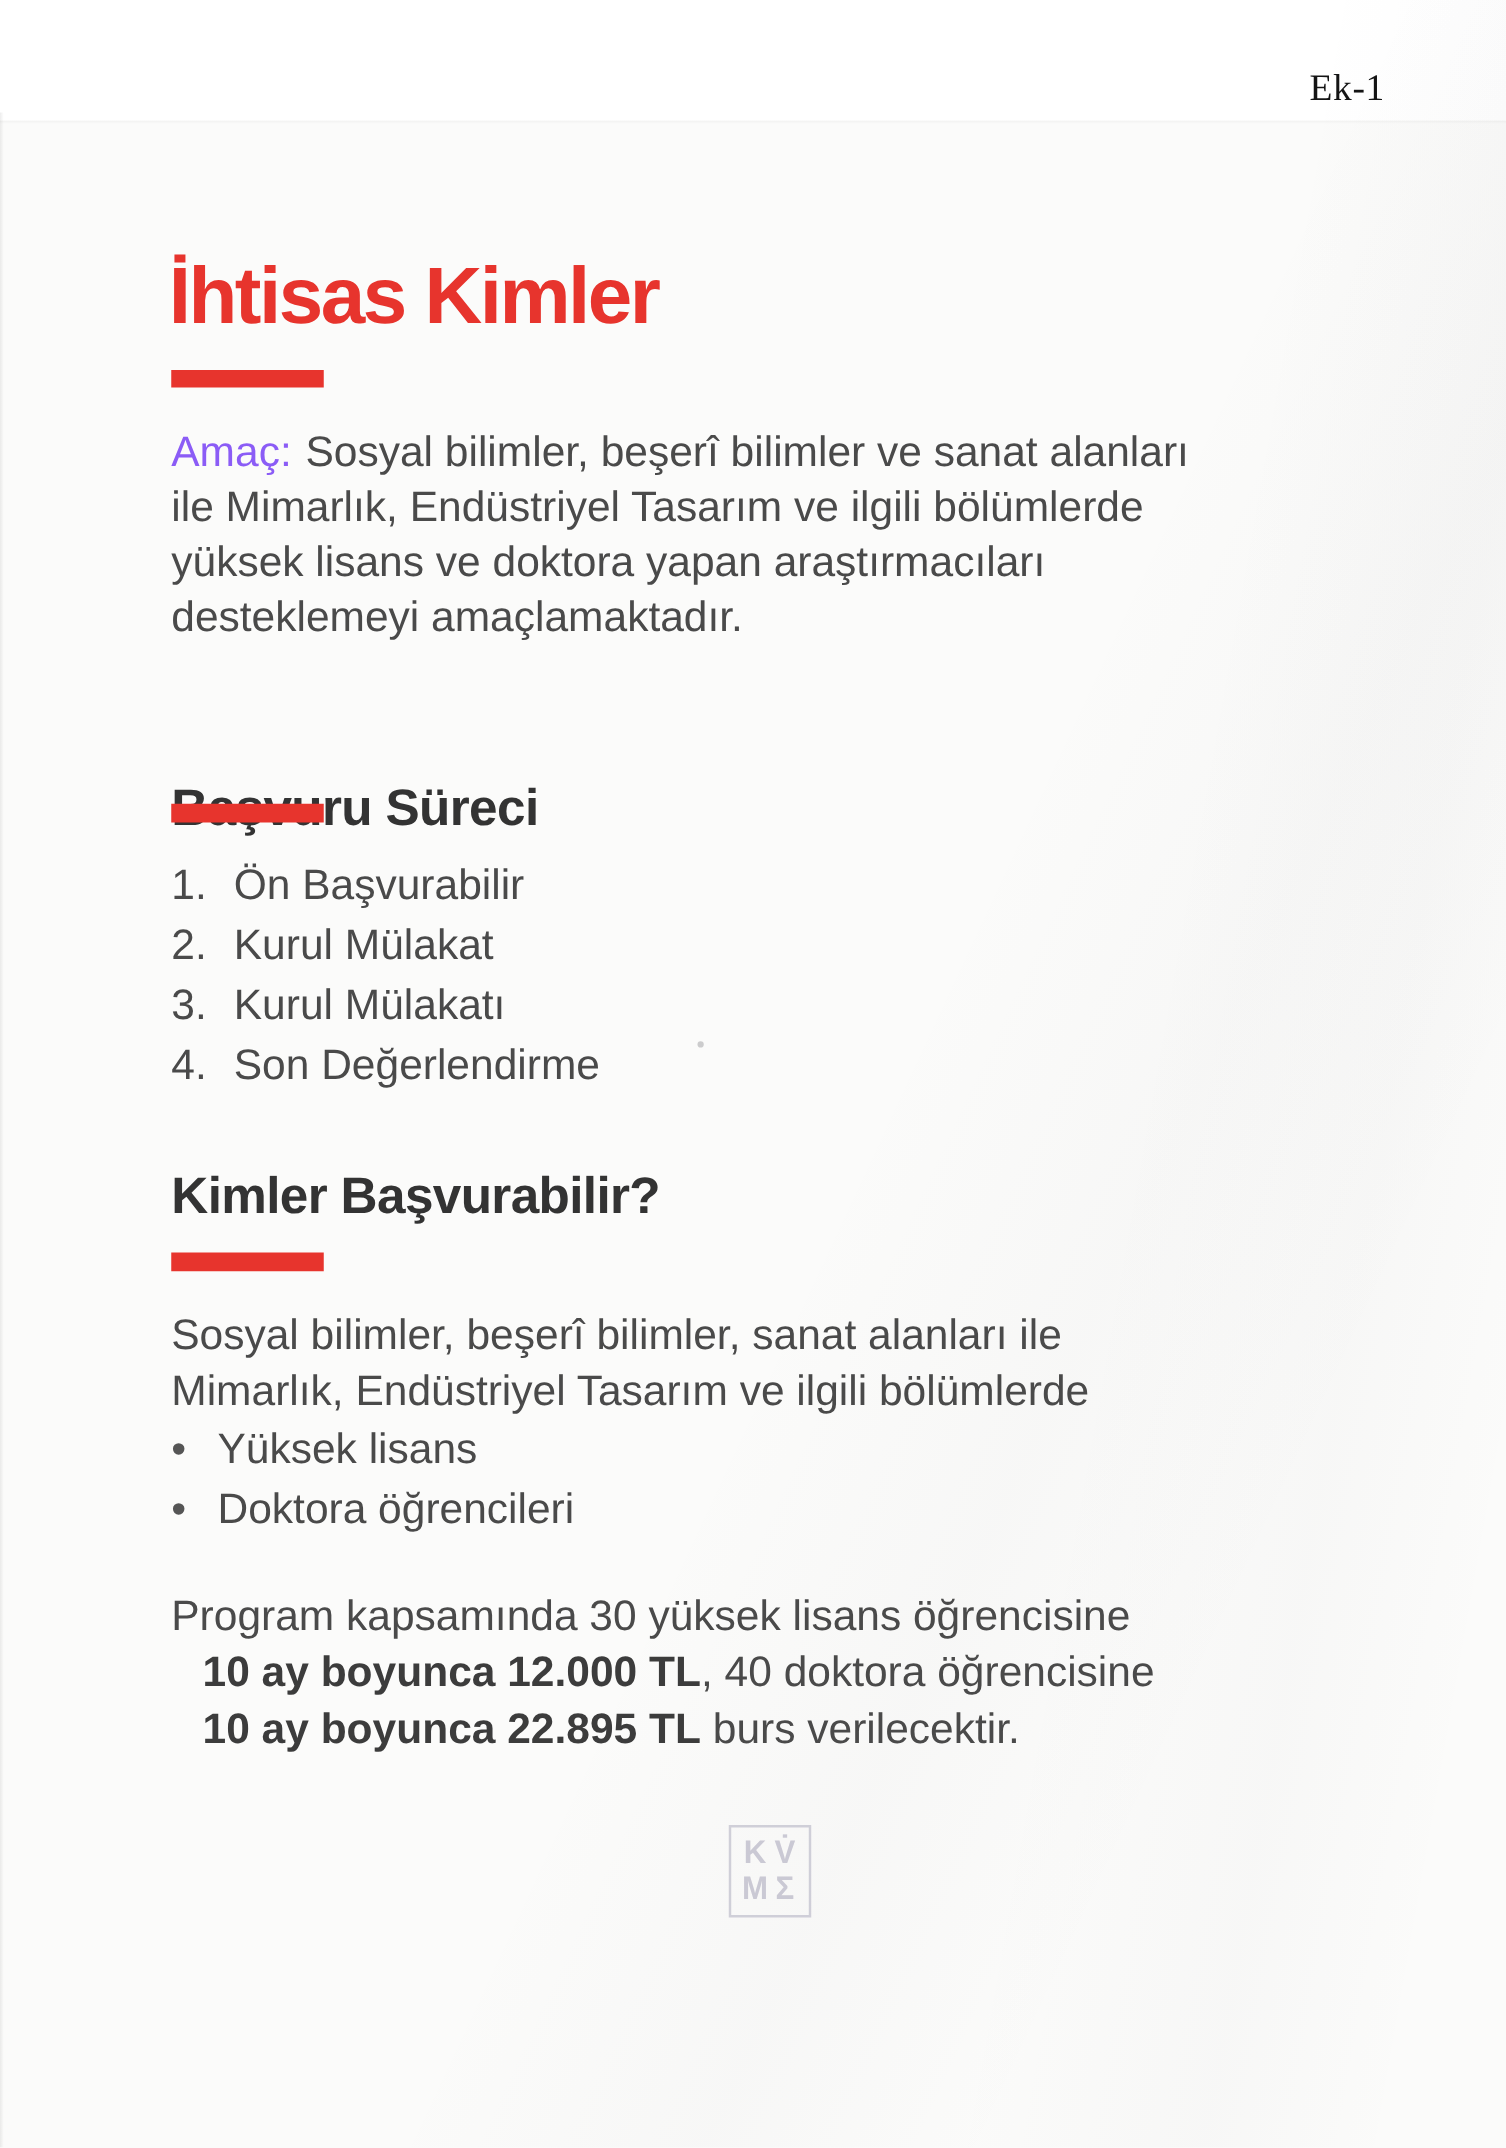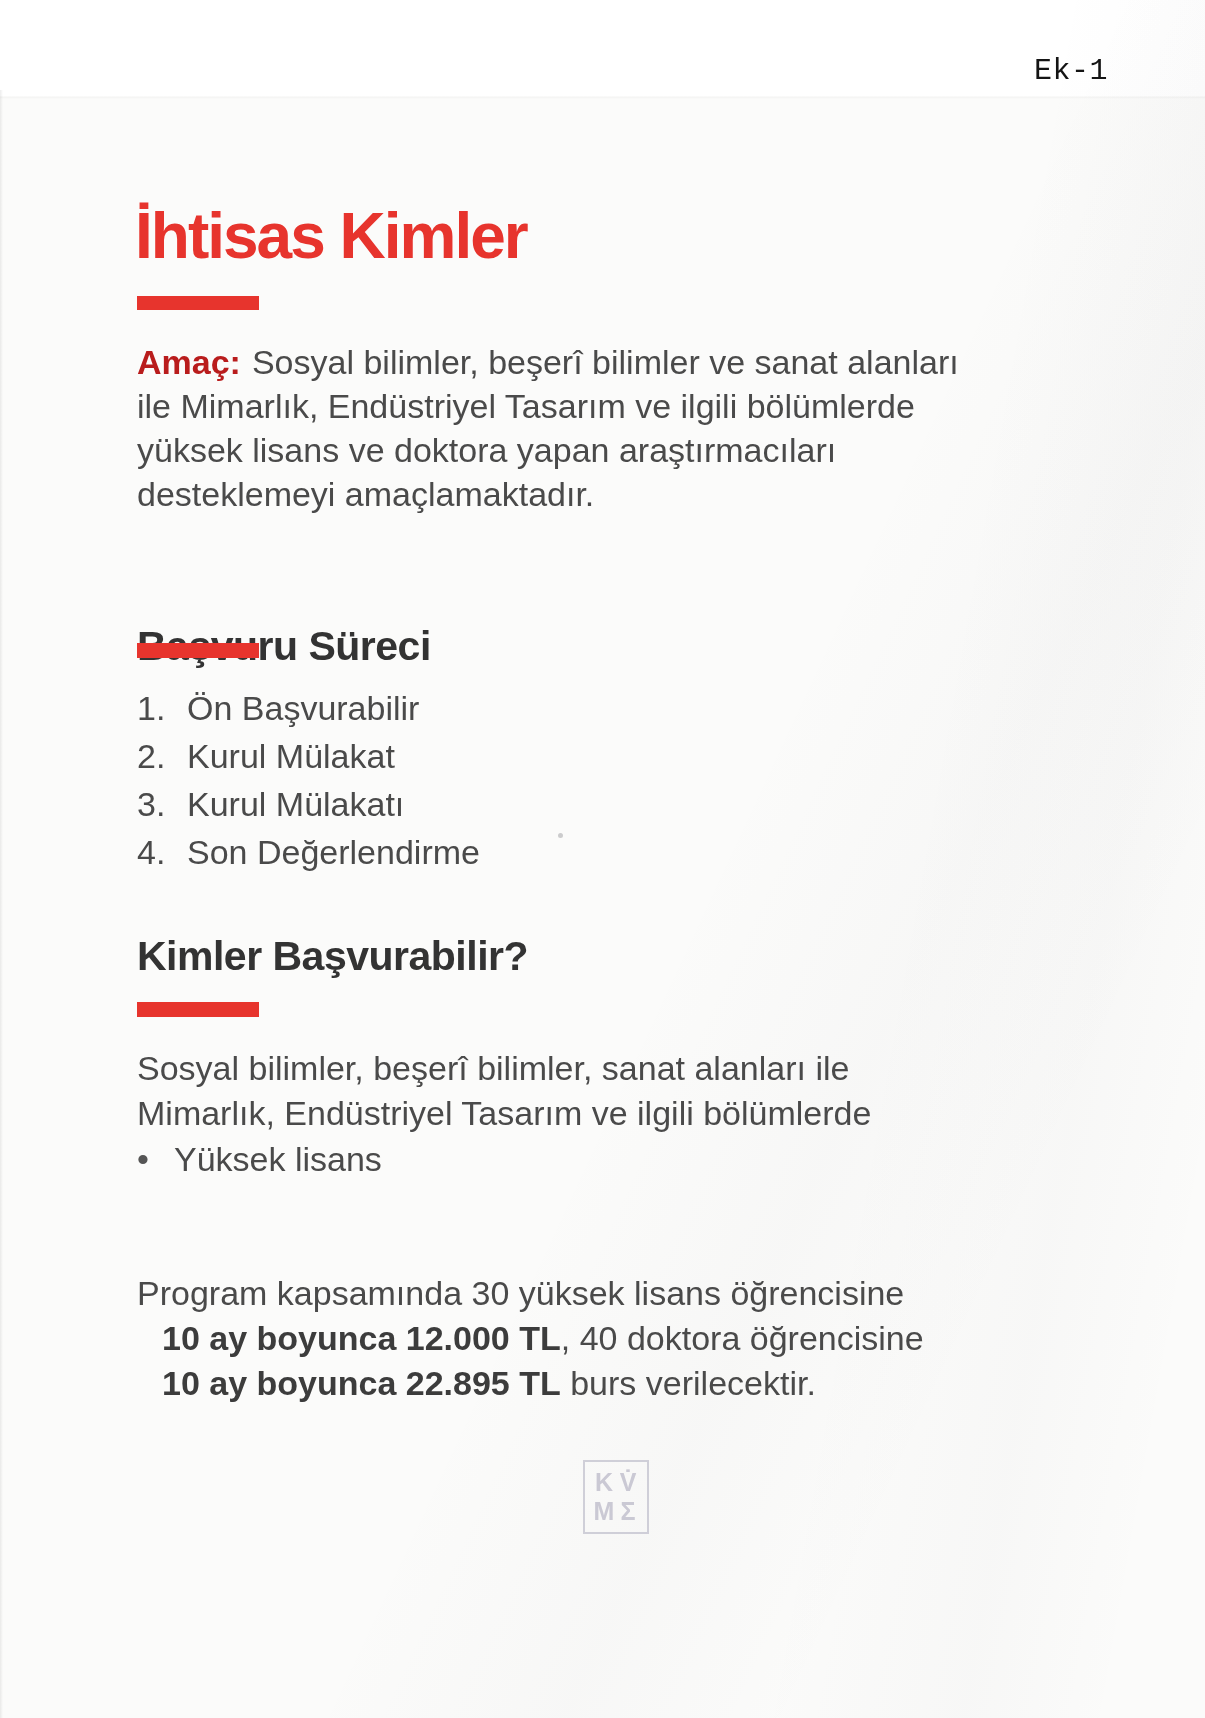--- a/index.html
+++ b/index.html
@@ -35,21 +35,21 @@
     background:linear-gradient(90deg, rgba(0,0,0,0.07), rgba(0,0,0,0));
     pointer-events:none;
   }
   .speck{
     position:absolute;left:558px;top:833px;width:5px;height:5px;
     border-radius:50%;background:#bcbcbe;opacity:.75;
   }
 
   .annex{
     position:absolute;top:54px;right:97px;
-    font-family:Liberation Mono, monospace;
+    font-family:Liberation Serif, serif;
     font-size:30px;color:var(--annex-text);letter-spacing:.5px;text-align:center;
   }
 
   .title{
     position:absolute;left:135px;top:204px;
     font-size:64px;font-weight:bold;letter-spacing:-2px;
     line-height:1;color:var(--accent-red);
     white-space:nowrap;
   }
   .bar{
@@ -57,21 +57,21 @@
     background:var(--accent-red);
   }
   .bar-title{top:296px;height:14px;}
   .bar-process{top:643px;}
   .bar-eligibility{top:1002px;}
 
   .body-block{position:absolute;left:137px;font-size:34px;color:var(--body-text);}
   .body-block .line{white-space:nowrap;}
 
   .purpose{top:340px;line-height:44px;}
-  .lead{font-weight:bold;color:#b91c1c;margin-right:11px;}
+  .lead{font-weight:normal;color:#8b5cf6;margin-right:11px;}
 
   .section-heading{
     position:absolute;left:137px;
     font-size:41px;font-weight:bold;letter-spacing:-0.5px;
     color:var(--heading-text);line-height:1.2;white-space:nowrap;
   }
   .heading-process{top:589px;margin-top:33px;}
   .heading-eligibility{top:932px;}
 
   .steps{top:684px;line-height:48px;}
@@ -128,20 +128,21 @@
 <h2 class="section-heading heading-eligibility">Kimler Başvurabilir?</h2>
 <div class="bar bar-eligibility"></div>
 
 <div class="body-block eligibility-intro">
   <div class="line">Sosyal bilimler, beşerî bilimler, sanat alanları ile</div>
   <div class="line">Mimarlık, Endüstriyel Tasarım ve ilgili bölümlerde</div>
 </div>
 
 <div class="body-block bullets">
   <div class="line"><span class="bullet-dot">•</span><span>Yüksek lisans</span></div>
+  <div class="line"><span class="bullet-dot">•</span><span>Doktora öğrencileri</span></div>
 </div>
 
 <div class="body-block stipend">
   <div class="line"><span>Program kapsamında 30 yüksek lisans öğrencisine</span></div>
   <div class="line"><span class="b">10 ay boyunca 12.000 TL</span><span>, 40 doktora öğrencisine</span></div>
   <div class="line"><span class="b">10 ay boyunca 22.895 TL</span><span> burs verilecektir.</span></div>
 </div>
 
 <div class="logo">
   <span>K</span>

